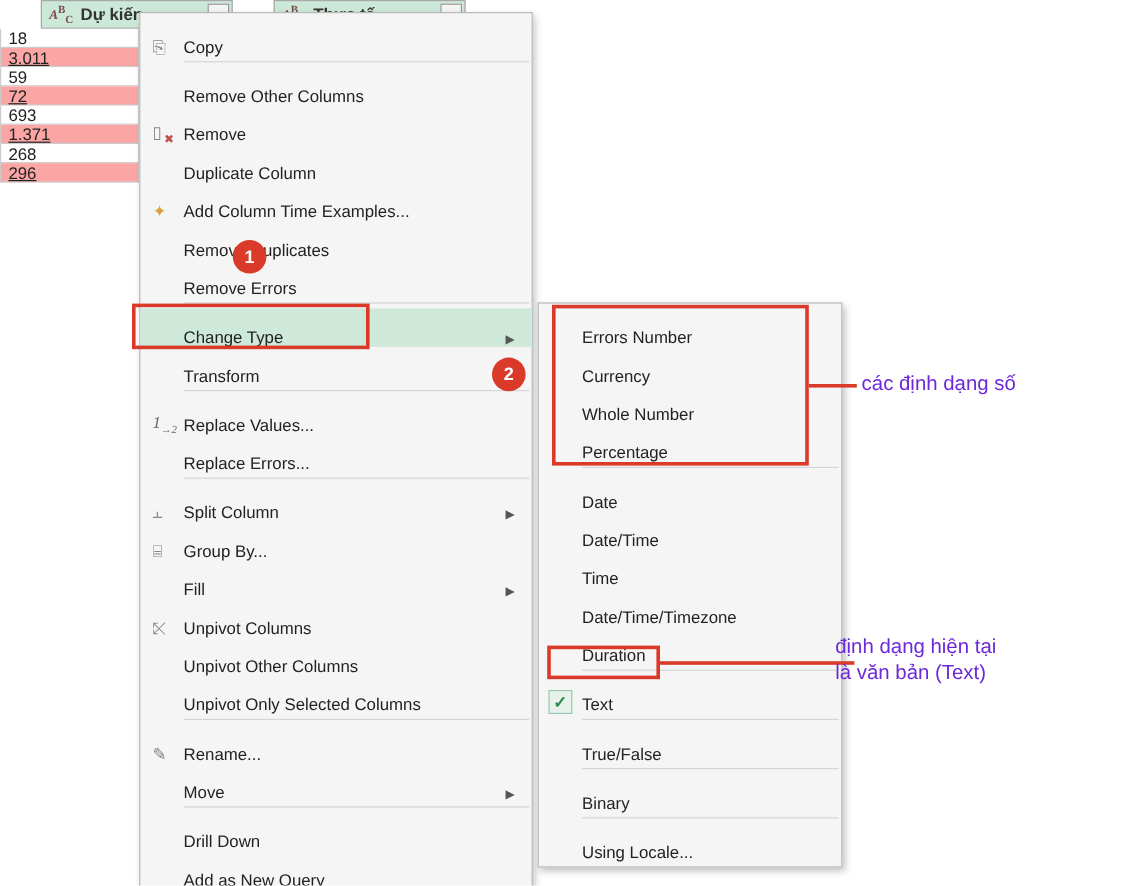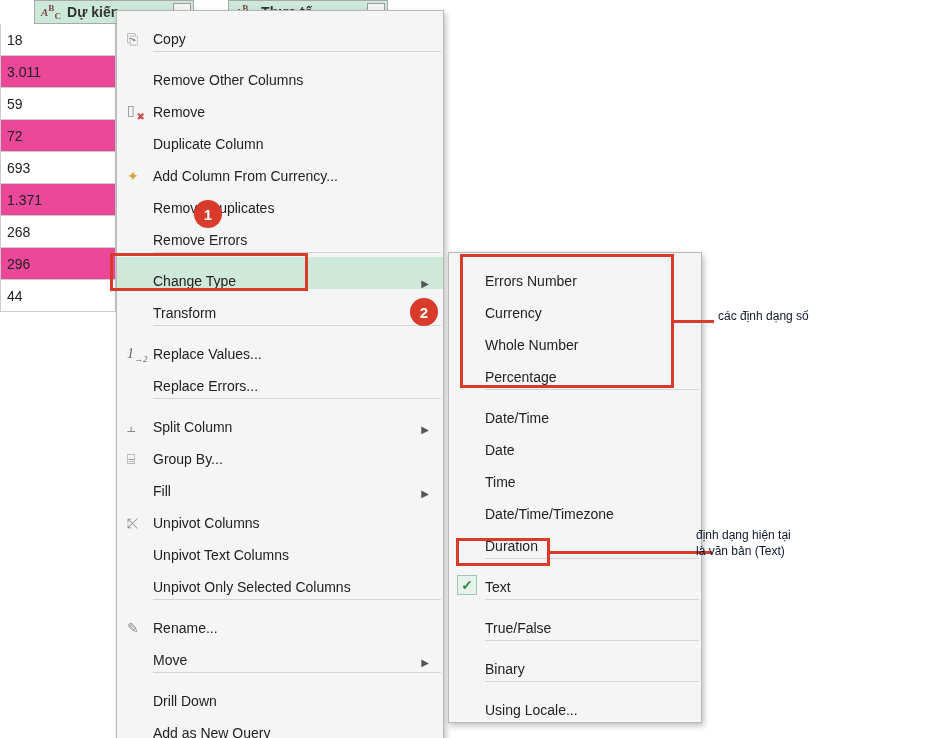--- a/index.html
+++ b/index.html
@@ -51,30 +51,30 @@
     font-size: 9px;
     color: #555;
   }
   
   .data-col {
     position: absolute;
     top: 24px; left: 0;
     width: 116px;
   }
   .cell {
-    height: 32px;
+    height: 16px;
     border-left: 1px solid #ccc;
     border-right: 1px solid #ccc;
     border-bottom: 1px solid #ccc;
     padding: 0 6px;
     display: flex; align-items: center;
     background: #fff;
     color: #222;
   }
-  .cell.alt { background: #ec4899; }
+  .cell.alt { background: #fca5a5; text-decoration: underline; }
 
   
   .menu {
     position: absolute;
     background: #f5f5f5;
     border: 1px solid #b8b8b8;
     box-shadow: 2px 3px 6px rgba(0,0,0,.25);
     padding: 4px 0;
     min-width: 328px;
   }
@@ -124,22 +124,22 @@
     z-index: 50;
   }
   .redbox {
     position: absolute;
     border: 3px solid #d93a2a;
     z-index: 40;
     pointer-events: none;
   }
   .ann-text {
     position: absolute;
-    color: #0f172a;
-    font-size: 12px;
+    color: #6d28d9;
+    font-size: 17px;
     line-height: 1.3;
     z-index: 40;
   }
   .ann-line {
     position: absolute;
     background: #d93a2a;
     z-index: 39;
   }
 
   
@@ -173,21 +173,20 @@
 
 <div class="data-col">
   <div class="cell">18</div>
   <div class="cell alt">3.011</div>
   <div class="cell">59</div>
   <div class="cell alt">72</div>
   <div class="cell">693</div>
   <div class="cell alt">1.371</div>
   <div class="cell">268</div>
   <div class="cell alt">296</div>
-  <div class="cell">44</div>
 </div>
 
 <div class="menu main">
   <div class="menu-item">
     <span class="iconcol">
         <span class="ico ico-copy"></span>
       </span>
     <span class="label">Copy</span>
   </div>
   <div class="menu-sep"></div>
@@ -202,21 +201,21 @@
     <span class="label">Remove</span>
   </div>
   <div class="menu-item">
     <span class="iconcol"></span>
     <span class="label">Duplicate Column</span>
   </div>
   <div class="menu-item">
     <span class="iconcol">
         <span class="ico ico-spark"></span>
       </span>
-    <span class="label">Add Column From Currency...</span>
+    <span class="label">Add Column Time Examples...</span>
   </div>
   <div class="menu-item">
     <span class="iconcol"></span>
     <span class="label">Remove Duplicates</span>
   </div>
   <div class="menu-item">
     <span class="iconcol"></span>
     <span class="label">Remove Errors</span>
   </div>
   <div class="menu-sep"></div>
@@ -261,21 +260,21 @@
     <span class="arrow">▶</span>
   </div>
   <div class="menu-item">
     <span class="iconcol">
         <span class="ico ico-unpivot"></span>
       </span>
     <span class="label">Unpivot Columns</span>
   </div>
   <div class="menu-item">
     <span class="iconcol"></span>
-    <span class="label">Unpivot Text Columns</span>
+    <span class="label">Unpivot Other Columns</span>
   </div>
   <div class="menu-item">
     <span class="iconcol"></span>
     <span class="label">Unpivot Only Selected Columns</span>
   </div>
   <div class="menu-sep"></div>
   <div class="menu-item">
     <span class="iconcol">
         <span class="ico ico-rename"></span>
       </span>
@@ -310,25 +309,25 @@
     <span class="iconcol"></span>
     <span class="label">Whole Number</span>
   </div>
   <div class="menu-item">
     <span class="iconcol"></span>
     <span class="label">Percentage</span>
   </div>
   <div class="menu-sep"></div>
   <div class="menu-item">
     <span class="iconcol"></span>
+    <span class="label">Date</span>
+  </div>
+  <div class="menu-item">
+    <span class="iconcol"></span>
     <span class="label">Date/Time</span>
-  </div>
-  <div class="menu-item">
-    <span class="iconcol"></span>
-    <span class="label">Date</span>
   </div>
   <div class="menu-item">
     <span class="iconcol"></span>
     <span class="label">Time</span>
   </div>
   <div class="menu-item">
     <span class="iconcol"></span>
     <span class="label">Date/Time/Timezone</span>
   </div>
   <div class="menu-item">

